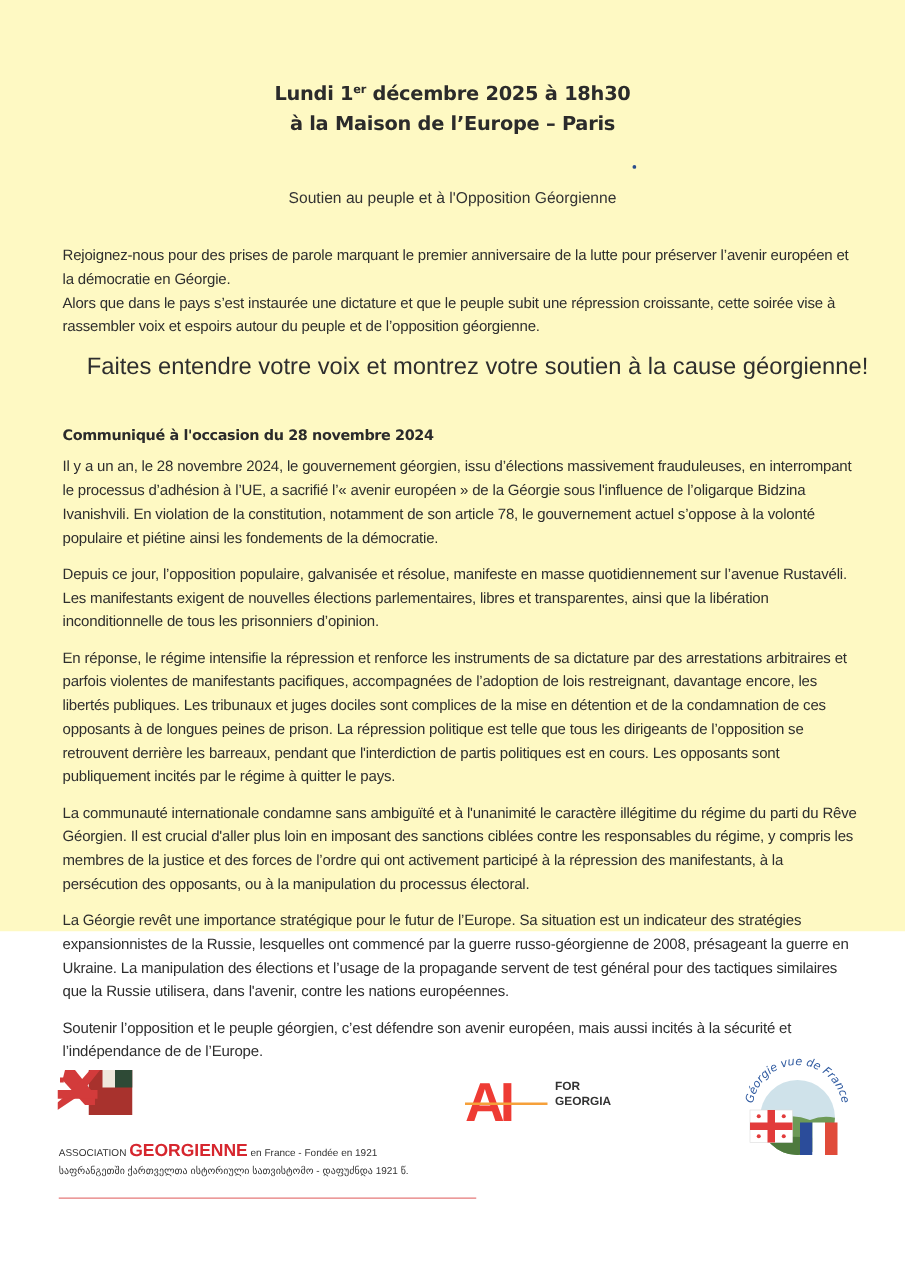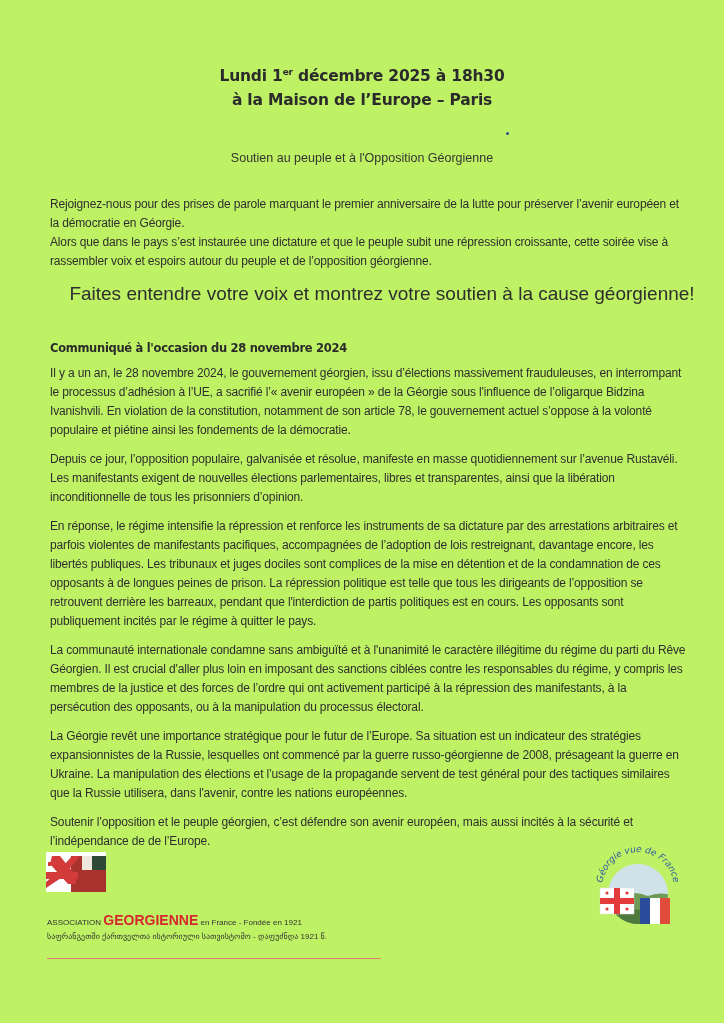--- a/index.html
+++ b/index.html
@@ -1,20 +1,20 @@
 <!DOCTYPE html>
 <html><head>
   <meta charset="utf-8">
   <style>
     html, body { margin: 0; padding: 0; background: #ffffff; }
     body {
       width: 724px; height: 1023px; position: relative; overflow: hidden;
       font-family: "Liberation Sans", sans-serif; color: #2a2a2a;
     }
-    .page { position: absolute; left: 0; top: 0; width: 724px; height: 1023px; background: #bef264; }
+    .page { position: absolute; left: 0; top: 0; width: 724px; height: 745px; background: #fef9c3; }
     .event-head { position: absolute; top: 60px; left: 0; width: 724px; text-align: center; }
     .event-date, .event-venue {
       font-family: "DejaVu Sans", sans-serif; font-weight: bold; font-size: 15.5px;
       color: #2b2b2b; line-height: 24px; letter-spacing: -0.2px;
     }
     .event-date sup { font-size: 9px; vertical-align: 6px; }
     .title-block { position: absolute; top: 148px; left: 0; width: 724px; text-align: center; }
     .main-title {
       font-family: "DejaVu Sans", sans-serif; font-weight: bold; font-size: 13px;
       color: #2b2b2b; line-height: 18px; letter-spacing: -0.2px;
@@ -95,20 +95,28 @@
       <rect x="0" y="20" width="32" height="7" fill="#d33b3b"></rect>
       <rect x="2" y="10" width="3" height="4" fill="#d33b3b"></rect>
     </svg>
 
     <div class="assoc-text">
       <div><span>ASSOCIATION </span><span class="brand">GEORGIENNE</span><span> en France - Fondée en 1921</span></div>
       <div>საფრანგეთში ქართველთა ისტორიული სათვისტომო - დაფუძნდა 1921 წ.</div>
     </div>
     <div class="assoc-line"></div>
 
+    <div class="ai-logo">
+      <div class="ai-letters">AI</div>
+      <div class="ai-bar"></div>
+      <div class="ai-for">
+        <div>FOR</div>
+        <div>GEORGIA</div>
+      </div>
+    </div>
 
     <svg class="gvf-logo" viewBox="0 0 100 92">
       <defs>
         <path id="arc" d="M 14 52 A 36 36 0 0 1 86 52"></path>
         <clipPath id="circ">
             <circle cx="50" cy="58" r="30"></circle>
           </clipPath>
       </defs>
       <g clip-path="url(#circ)">
         <rect x="0" y="28" width="100" height="64" fill="#cfe2ea"></rect>

